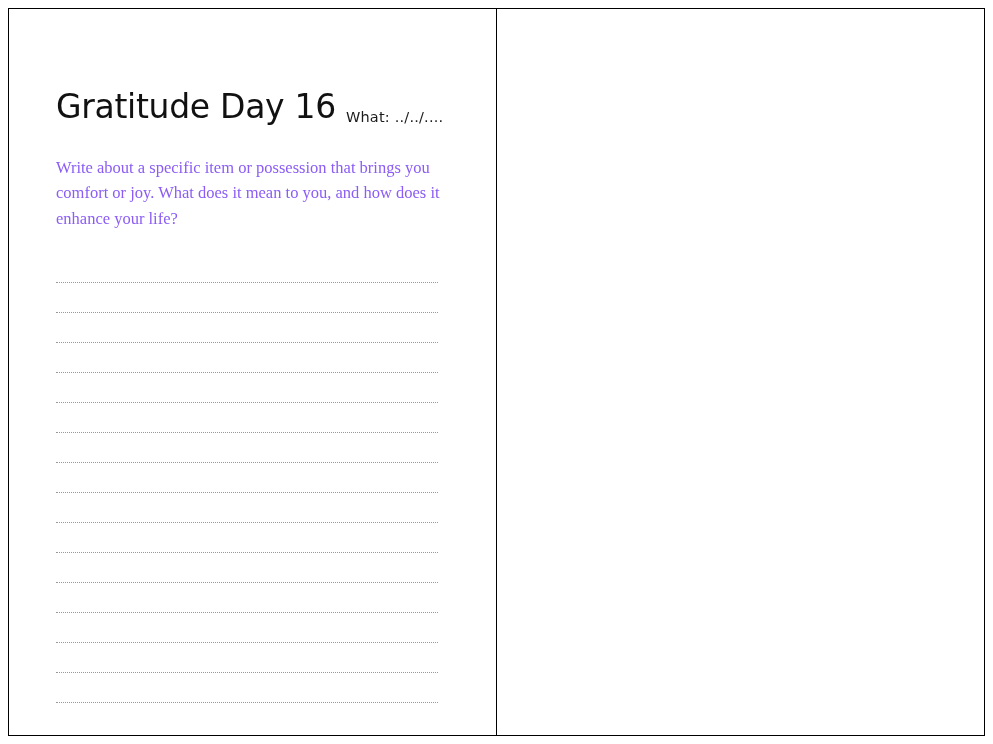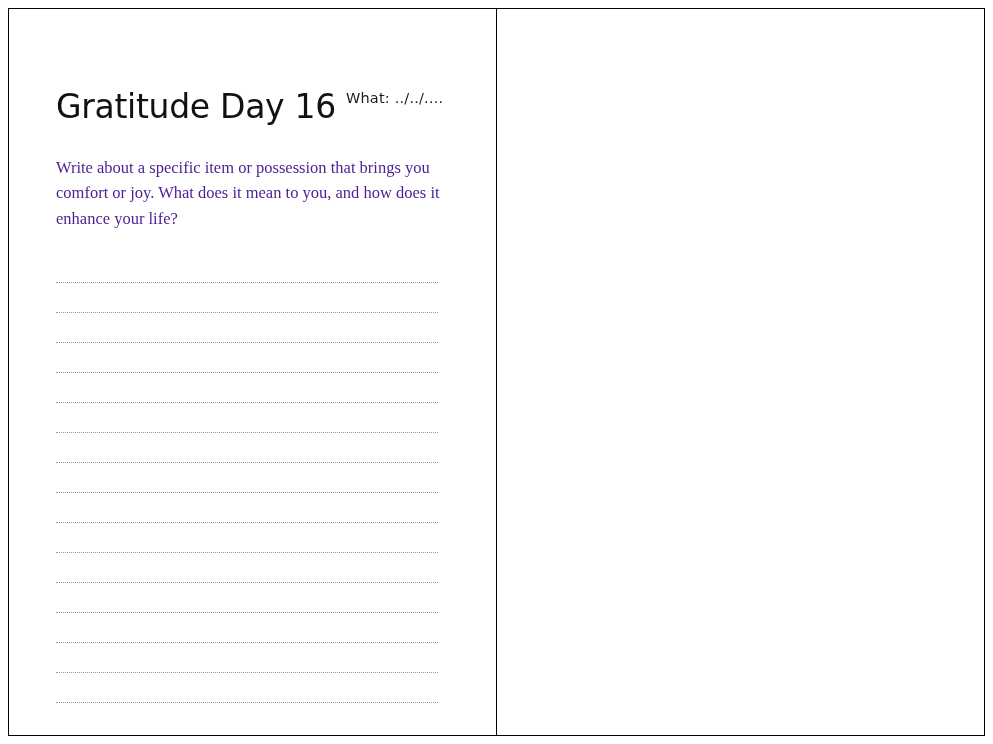--- a/index.html
+++ b/index.html
@@ -54,21 +54,21 @@
   
   .left-inner {
     position: absolute;
     left: 56px;
     top: 90px;
     width: 396px;
   }
 
   .title-row {
     display: flex;
-    align-items: flex-start;
+    align-items: flex-end;
     gap: 10px;
     white-space: nowrap;
   }
   .doc-title {
     font-family: "DejaVu Sans", sans-serif;
     font-size: 33px;
     font-weight: 400;
     letter-spacing: -0.3px;
     color: #111111;
     line-height: 1.05;
@@ -78,21 +78,21 @@
     font-size: 14.5px;
     color: #1b1b1b;
     letter-spacing: 0.2px;
   }
 
   .prompt {
     margin-top: 30px;
     font-family: "Liberation Serif", serif;
     font-size: 16.5px;
     line-height: 1.55;
-    color: #4c1d95;
+    color: #8b5cf6;
     width: 396px;
   }
 
   .rules-left {
     position: absolute;
     left: 56px;
     top: 282px;
     width: 382px;
   }
   .rule {

